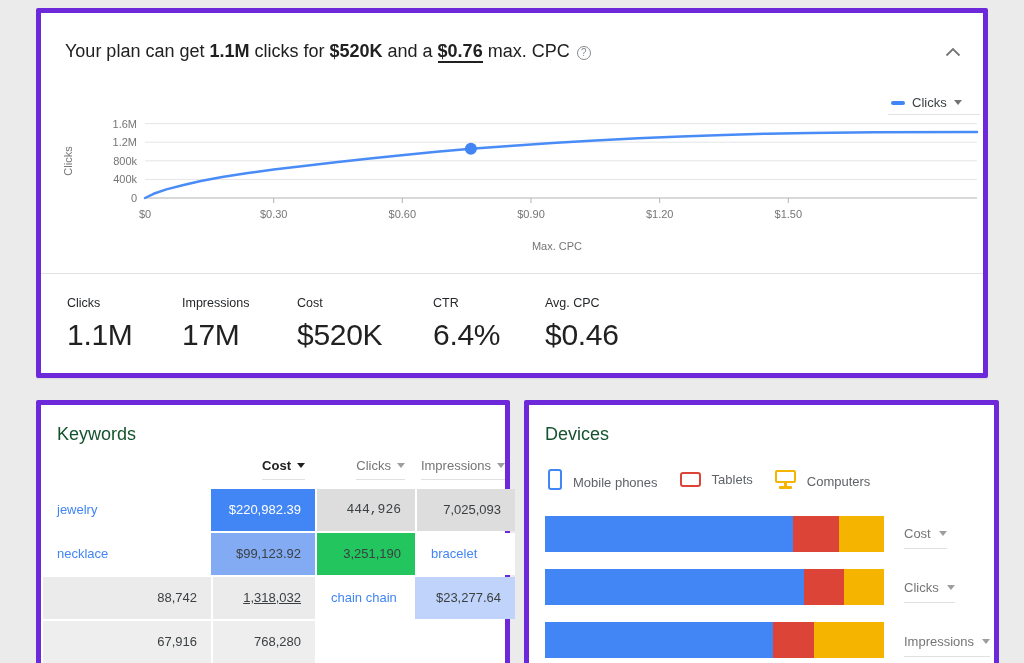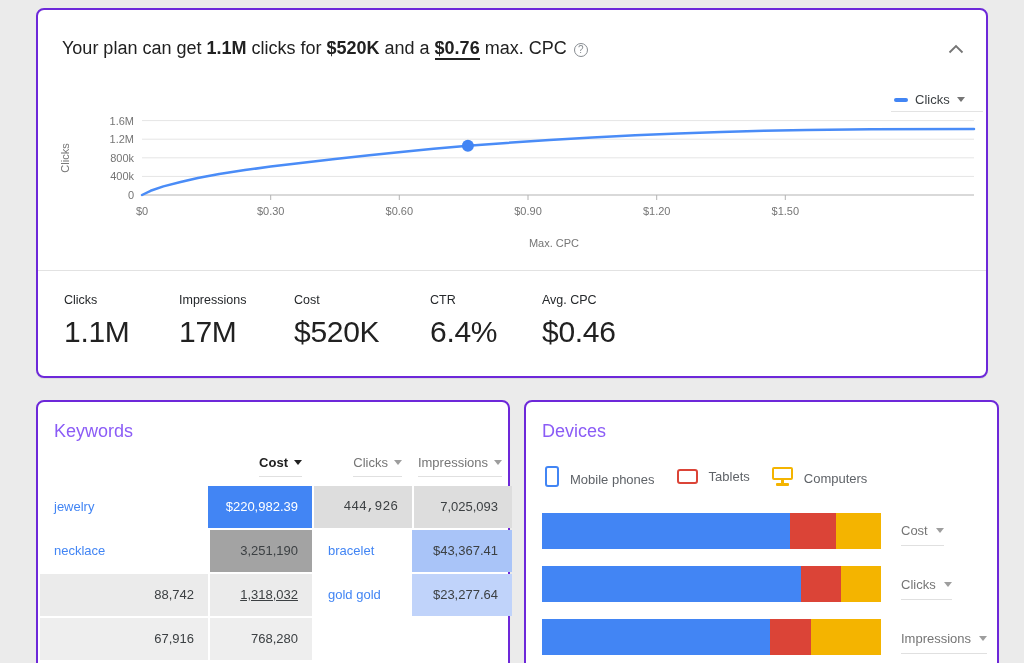--- a/index.html
+++ b/index.html
@@ -7,22 +7,22 @@
   body {
     position: relative;
     overflow: hidden;
     background: #ebebeb;
     font-family: "Liberation Sans", "DejaVu Sans", sans-serif;
     color: #212121;
   }
   .card {
     position: absolute;
     background: #ffffff;
-    border: 2px solid #6d28d9;
-    border-radius: 8px;
+    border: 5px solid #6d28d9;
+    border-radius: 2px;
     box-shadow: 0 1px 1px rgba(0,0,0,0.07);
   }
   
   .top-card { left:36px; top:8px; width:952px; height:370px; }
   .headline { position:absolute; left:24px; top:26px; font-size:18px; line-height:24px; color:#212121; white-space:nowrap; }
   .headline b { font-weight:700; }
   .headline .u { border-bottom:2px solid #212121; }
   .help {
     display:inline-block; width:14px; height:14px; margin-left:7px;
     border:1px solid #878c91; border-radius:50%;
@@ -40,21 +40,21 @@
   .tri { width:0; height:0; border-left:4px solid transparent; border-right:4px solid transparent; border-top:5px solid #757575; }
   .tri.dark { border-top-color:#212121; }
   .chart-svg { position:absolute; left:0; top:0; }
   .chart-svg text { font-family:"Liberation Sans","DejaVu Sans",sans-serif; font-size:11px; fill:#757575; }
   .divider { position:absolute; left:0; top:260px; width:100%; height:1px; background:#e2e2e2; }
   .stat { position:absolute; top:283px; }
   .stat .s-label { font-size:12.5px; color:#25282b; }
   .stat .s-value { margin-top:8px; font-size:30px; letter-spacing:-0.3px; color:#212121; }
   
   .kw-card { left:36px; top:400px; width:474px; height:285px; }
-  .card h2 { position:absolute; left:16px; top:19px; font-size:18px; font-weight:400; color:#8b5cf6; }
+  .card h2 { position:absolute; left:16px; top:19px; font-size:18px; font-weight:400; color:#14532d; }
   .kw-head {
     position:absolute; left:0; top:53px; width:474px;
     display:grid; grid-template-columns:170px 104px 100px 100px;
   }
   .kw-h { justify-self:end; margin-right:10px; display:inline-flex; align-items:center; gap:6px;
           padding-bottom:6px; border-bottom:1px solid #e0e0e0; font-size:13px; color:#757575; cursor:pointer; }
   .kw-h.sorted { color:#212121; font-weight:700; }
   .kw-h.sorted .tri { border-top-color:#212121; }
   .kw-table {
     position:absolute; left:0; top:84px; width:474px;
@@ -184,28 +184,28 @@
       </span>
     </div>
 
     <div class="kw-table">
       <a class="kw-name">jewelry</a>
       <div class="kw-cell" style="background: rgb(66, 133, 244); color: rgb(255, 255, 255); text-align: right;">$220,982.39</div>
       <div class="kw-cell metric" style="background: rgb(221, 221, 221); font-family: Liberation Mono, monospace;">444,926</div>
       <div class="kw-cell metric" style="background: rgb(221, 221, 221);">7,025,093</div>
 
       <a class="kw-name">necklace</a>
-      <div class="kw-cell metric" style="background: #a3a3a3;">3,251,190</div>
+      <div class="kw-cell" style="background: rgb(131, 171, 244); color: rgb(60, 64, 67);">$99,123.92</div>
+      <div class="kw-cell metric" style="background: #22c55e;">3,251,190</div>
 
       <a class="kw-name">bracelet</a>
-      <div class="kw-cell" style="background: rgb(169, 196, 248); color: rgb(60, 64, 67);">$43,367.41</div>
       <div class="kw-cell metric" style="background: rgb(235, 235, 235);">88,742</div>
       <div class="kw-cell metric" style="background: rgb(235, 235, 235); text-decoration: underline;">1,318,032</div>
 
-      <a class="kw-name">gold gold</a>
+      <a class="kw-name">chain chain</a>
       <div class="kw-cell" style="background: rgb(192, 211, 250); color: rgb(60, 64, 67);">$23,277.64</div>
       <div class="kw-cell metric" style="background: rgb(238, 238, 238); padding-left: 23px;">67,916</div>
       <div class="kw-cell metric" style="background: rgb(238, 238, 238);">768,280</div>
     </div>
   </section>
 
   <section class="card dev-card">
     <h2>Devices</h2>
 
     <div class="dev-legend">

